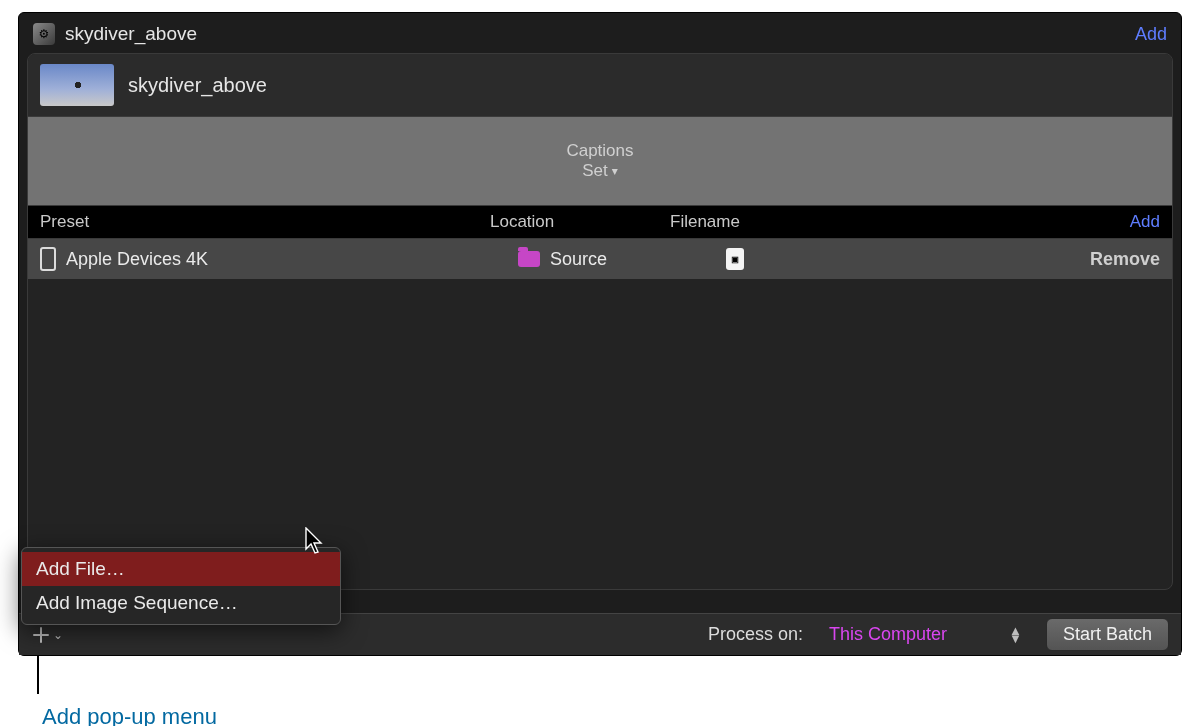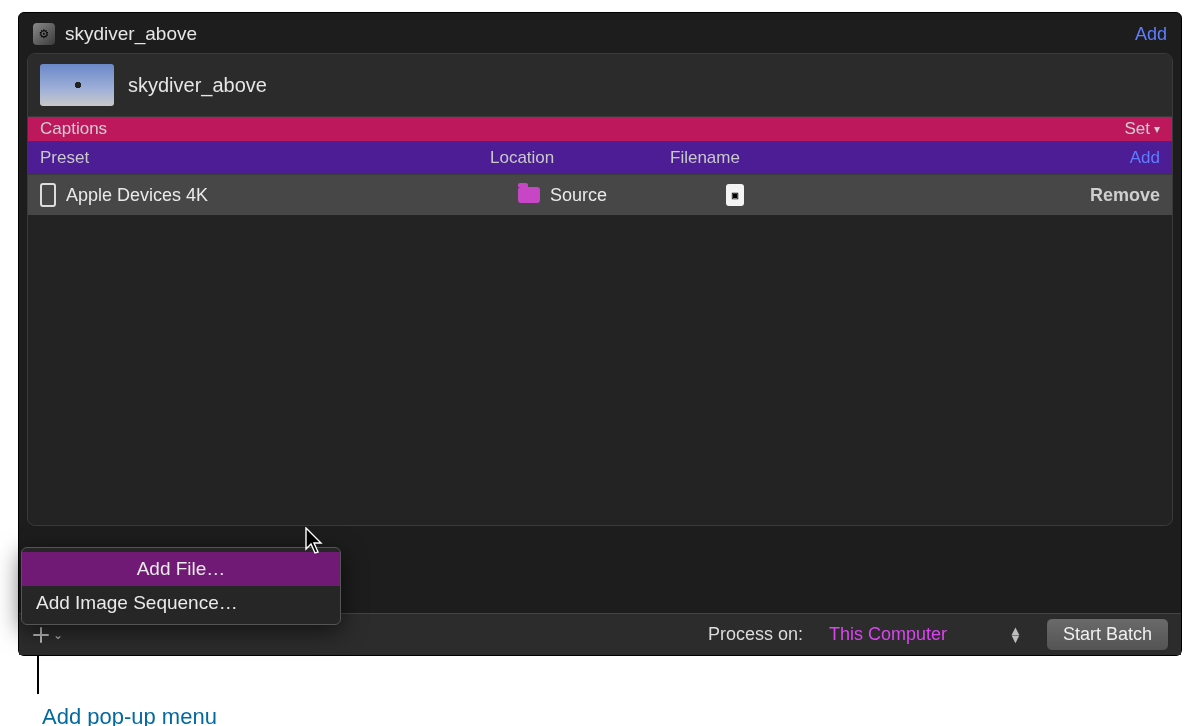--- a/index.html
+++ b/index.html
@@ -29,29 +29,29 @@
   }
   .thumb::after{
     content:""; position:absolute; left:28px; top:14px; width:20px; height:14px;
     background: radial-gradient(circle at 50% 50%, #222 0 3px, transparent 3px);
     transform: rotate(20deg);
   }
   .job-title { color:#e6e6e6; font-size:20px; }
 
   .cap-row {
     display:flex; align-items:center; justify-content:space-between;
-    padding:2px 12px; background:#be185d; border-top:1px solid #3a3a3a; border-bottom:1px solid #3a3a3a;
-    color:#d0d0d0; font-size:17px;
+    padding:24px 12px; background:#737373; border-top:1px solid #3a3a3a; border-bottom:1px solid #3a3a3a;
+    color:#d0d0d0; font-size:17px;flex-direction:column;
   }
   .set-btn { color:#d0d0d0; display:flex; align-items:center; gap:4px; cursor:pointer; font-size:17px;}
   .chev { font-size:12px; }
 
   .col-headers {
     display:grid; grid-template-columns: 450px 180px 1fr 90px;
-    padding:6px 12px; background:#4c1d95; color:#c9c9c9; font-size:17px;
+    padding:6px 12px; background:#000000; color:#c9c9c9; font-size:17px;
     border-bottom:1px solid #3a3a3a;
   }
   .col-headers .add2 { color:#5e7dff; text-align:right; cursor:pointer; }
 
   .data-row {
     display:grid; grid-template-columns: 450px 180px 1fr 90px;
     align-items:center; padding:8px 12px; background:#474747; color:#eaeaea; font-size:18px;gap:28px;
   }
   .cell { display:flex; align-items:center; gap:10px; }
   .icon-device { width:16px; height:24px; border:2px solid #dcdcdc; border-radius:3px; }
@@ -85,21 +85,21 @@
     background: linear-gradient(#6a6a6a,#545454); color:#f0f0f0; font-size:18px;
     border:1px solid #2a2a2a; border-radius:6px; padding:5px 16px; cursor:pointer;
   }
 
   .popup {
     position:absolute; left:2px; bottom:30px; width:320px;
     background:#262626; border:1px solid #555; border-radius:6px;
     box-shadow: 0 6px 24px rgba(0,0,0,0.6); padding:4px 0; z-index:10;
   }
   .popup-item { color:#eaeaea; font-size:19px; padding:6px 14px; cursor:pointer; white-space:nowrap;}
-  .popup-item.hover { background:#701a75;text-align:center; }
+  .popup-item.hover { background:#7f1d1d; }
 
   .cursor {
     position:absolute; left:286px; bottom:100px; width:20px; z-index:20;
   }
 
   .callout-line {
     position:absolute; left:37px; top:656px; width:2px; height:38px; background:#000;
   }
   .callout-text {
     position:absolute; left:42px; top:704px; color:#0369a1; font-size:22px;

